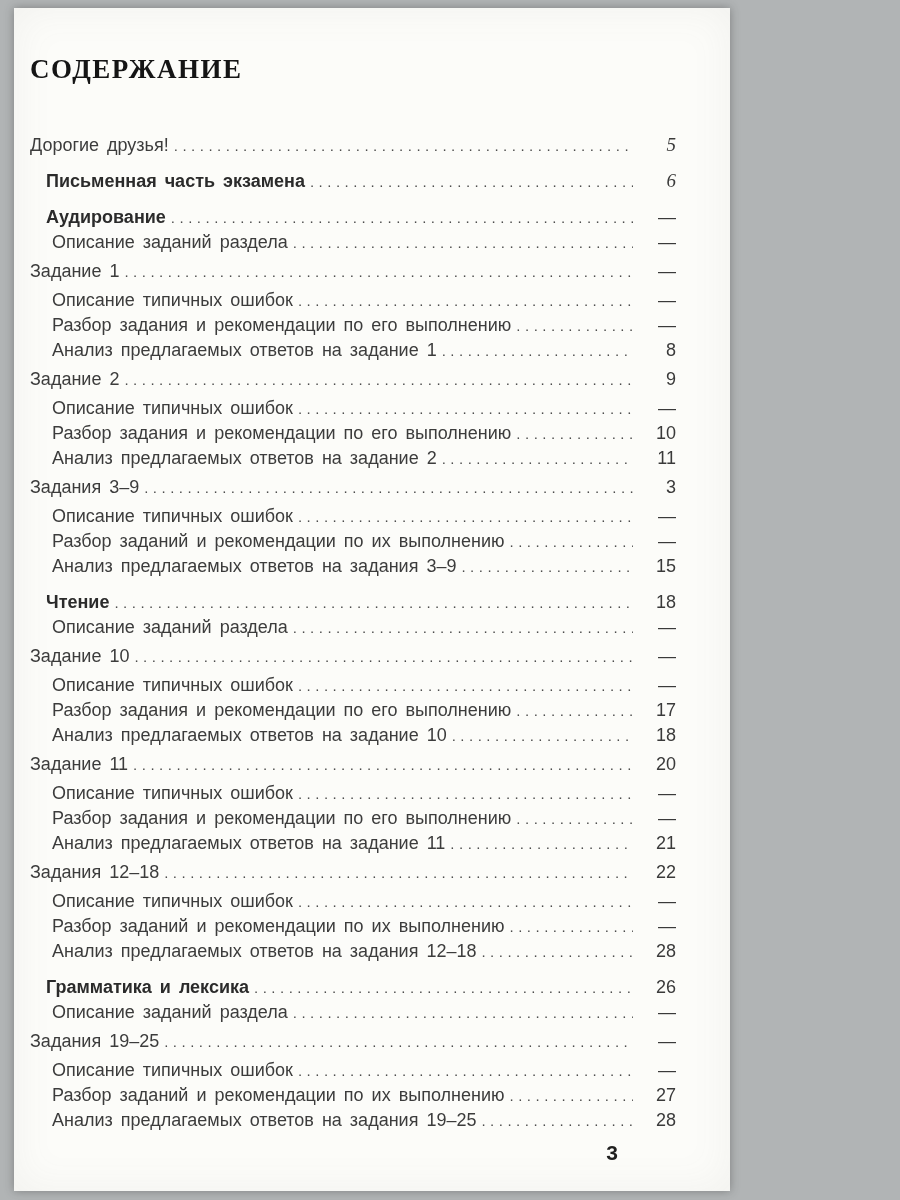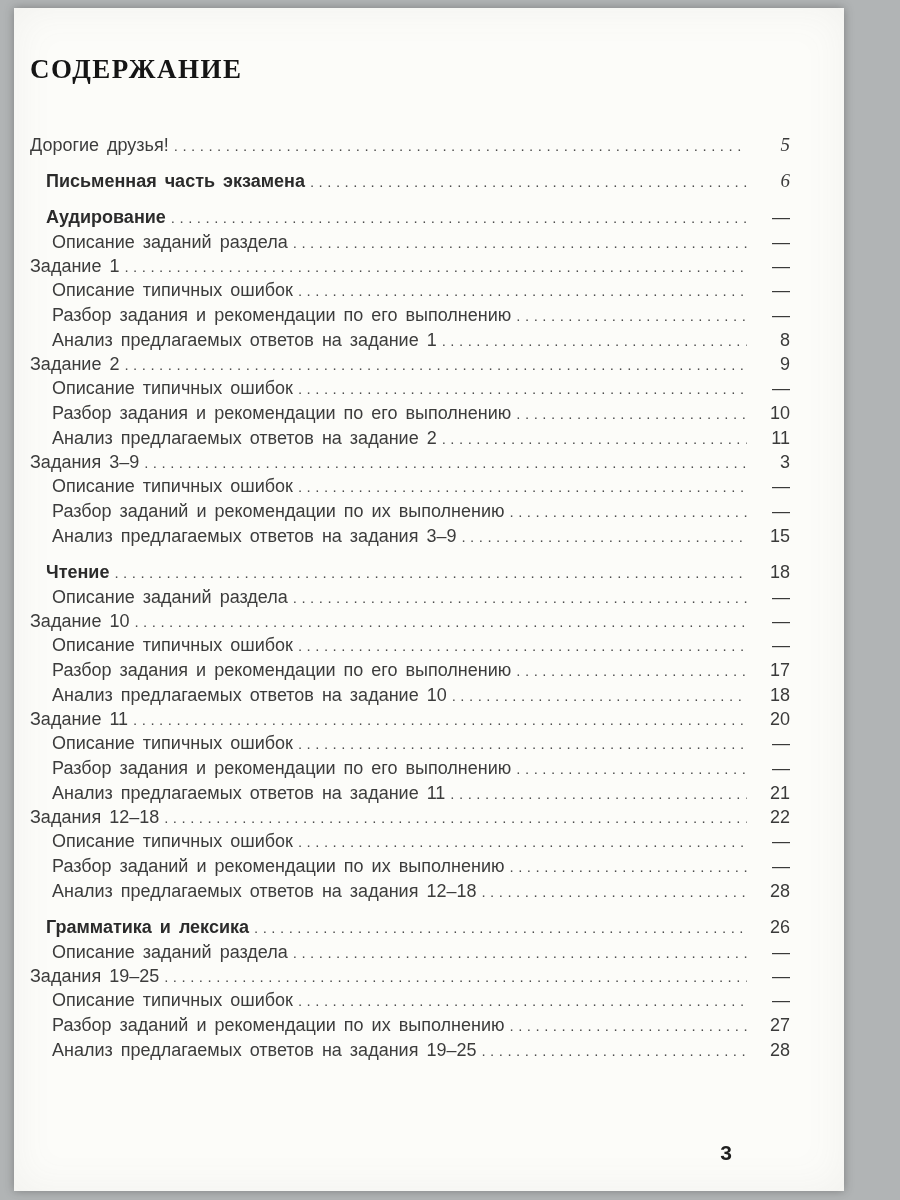--- a/index.html
+++ b/index.html
@@ -7,21 +7,21 @@
   html, body { width: 900px; height: 1200px; }
   body {
     background: #b1b4b5;
     font-family: "Liberation Sans", sans-serif;
     position: relative;
     overflow: hidden;
   }
   .scan-page {
     position: absolute;
     left: 14px; top: 8px;
-    width: 830px; height: 1183px;
+    width: 716px; height: 1183px;
     background: #fcfcf9;
     box-shadow: 0 0 9px rgba(50,50,50,0.4), inset 0 0 40px rgba(120,120,110,0.08);
   }
   .content { padding: 46px 54px 0 16px; }
   .toc-title {
     font-family: "Liberation Serif", serif;
     font-weight: bold;
     font-size: 27px;
     letter-spacing: 1.5px;
     color: #151515;
@@ -29,21 +29,21 @@
   }
   .toc-row {
     display: flex;
     align-items: baseline;
     font-size: 18px;
     color: #3c3c3c;
     line-height: 20px;
     margin-top: 4px;
     word-spacing: 3px;
   }
-  .toc-row.gap-sub { margin-top: 3px; }
+  .toc-row.gap-sub { margin-top: 8px; }
   .toc-row.gap-section { margin-top: 15px; }
   .toc-row.bold .label { font-weight: bold; color: #2b2b2b; margin-left: 16px; }
   .toc-row.level-1 { padding-left: 22px; }
   .label { white-space: nowrap; }
   .dots {
     flex: 1;
     overflow: hidden;
     margin: 0 5px;
     min-width: 12px;
     white-space: nowrap;

